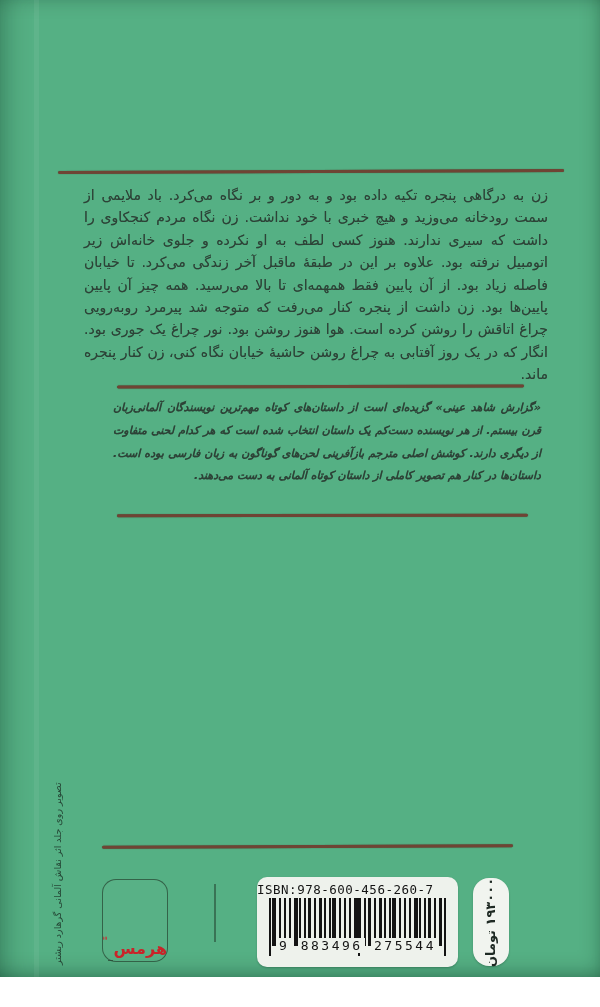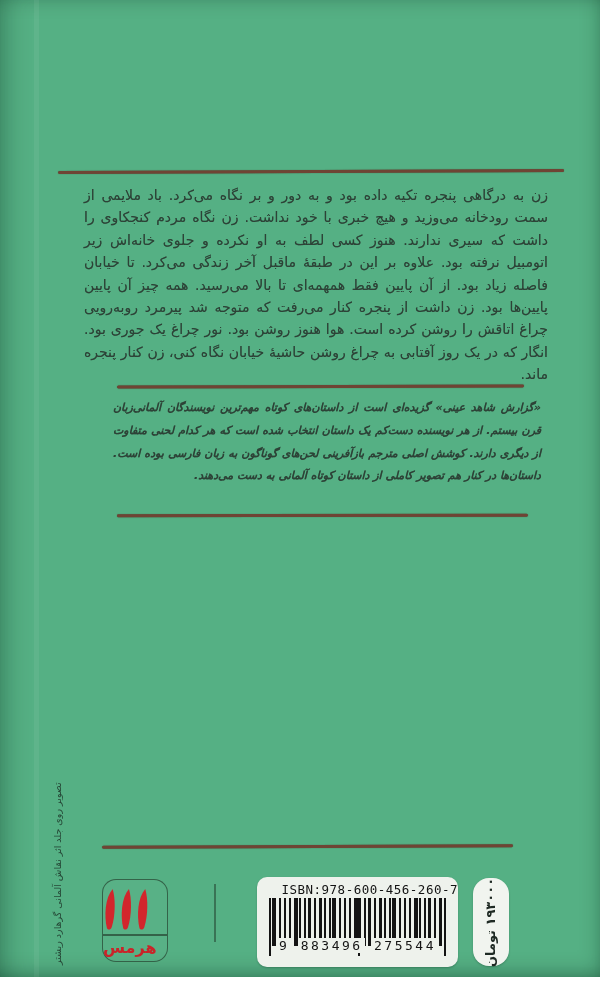--- a/index.html
+++ b/index.html
@@ -38,42 +38,42 @@
   .side-note{
     position:absolute; left:52px; top:965px; white-space:nowrap;
     transform:rotate(-90deg); transform-origin:0 0;
     direction:rtl; font-size:9.5px; letter-spacing:.4px;
     color:rgba(30,55,42,.88);
   }
 
   .logo{
     position:absolute; left:102px; top:879px; width:66px; height:83px;
     border:1.5px solid rgba(40,72,52,.75); border-radius:14px;
-    display:flex; flex-direction:column; align-items:flex-start;
+    display:flex; flex-direction:row; align-items:flex-end;
     background:rgba(255,255,255,.02);
   }
   .logo-flames{ margin-top:6px; }
   .logo-divider{ width:100%; height:1.5px; background:rgba(40,72,52,.75); margin-top:2px; }
   .logo-text{
     direction:rtl; color:#c92429; font-weight:bold; font-size:16px;
     line-height:24px; letter-spacing:.5px;
   }
 
   .vdivider{
     position:absolute; left:214px; top:884px; width:1.5px; height:58px;
     background:rgba(35,65,48,.55);
   }
 
   .barcode-label{
     position:absolute; left:257px; top:877px; width:201px; height:90px;
     background:#eef2ec; border-radius:10px; overflow:hidden;
     box-shadow:0 1px 2px rgba(0,30,20,.25);
   }
   .isbn{
-    position:absolute; top:5px; left:0; right:0; text-align:right;
+    position:absolute; top:5px; left:0; right:0; text-align:left;
     font-family:"DejaVu Sans Mono", monospace; font-size:12.5px;
     color:#141414; letter-spacing:.5px;
   }
   .bars{
     position:absolute; left:12px; right:12px; top:21px; height:48px;
     background:
       repeating-linear-gradient(90deg,#141414 0 2px,transparent 2px 5px),
       repeating-linear-gradient(90deg,transparent 0 3px,#141414 3px 5px,transparent 5px 12px);
   }
   .guard{ position:absolute; top:21px; width:2px; height:58px; background:#141414; }

